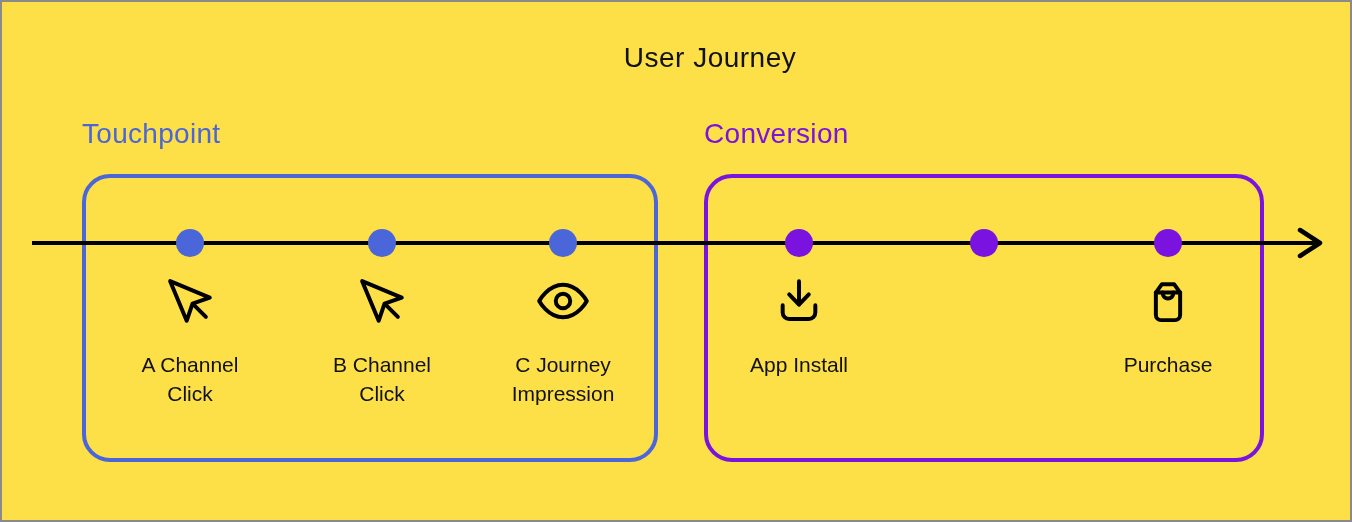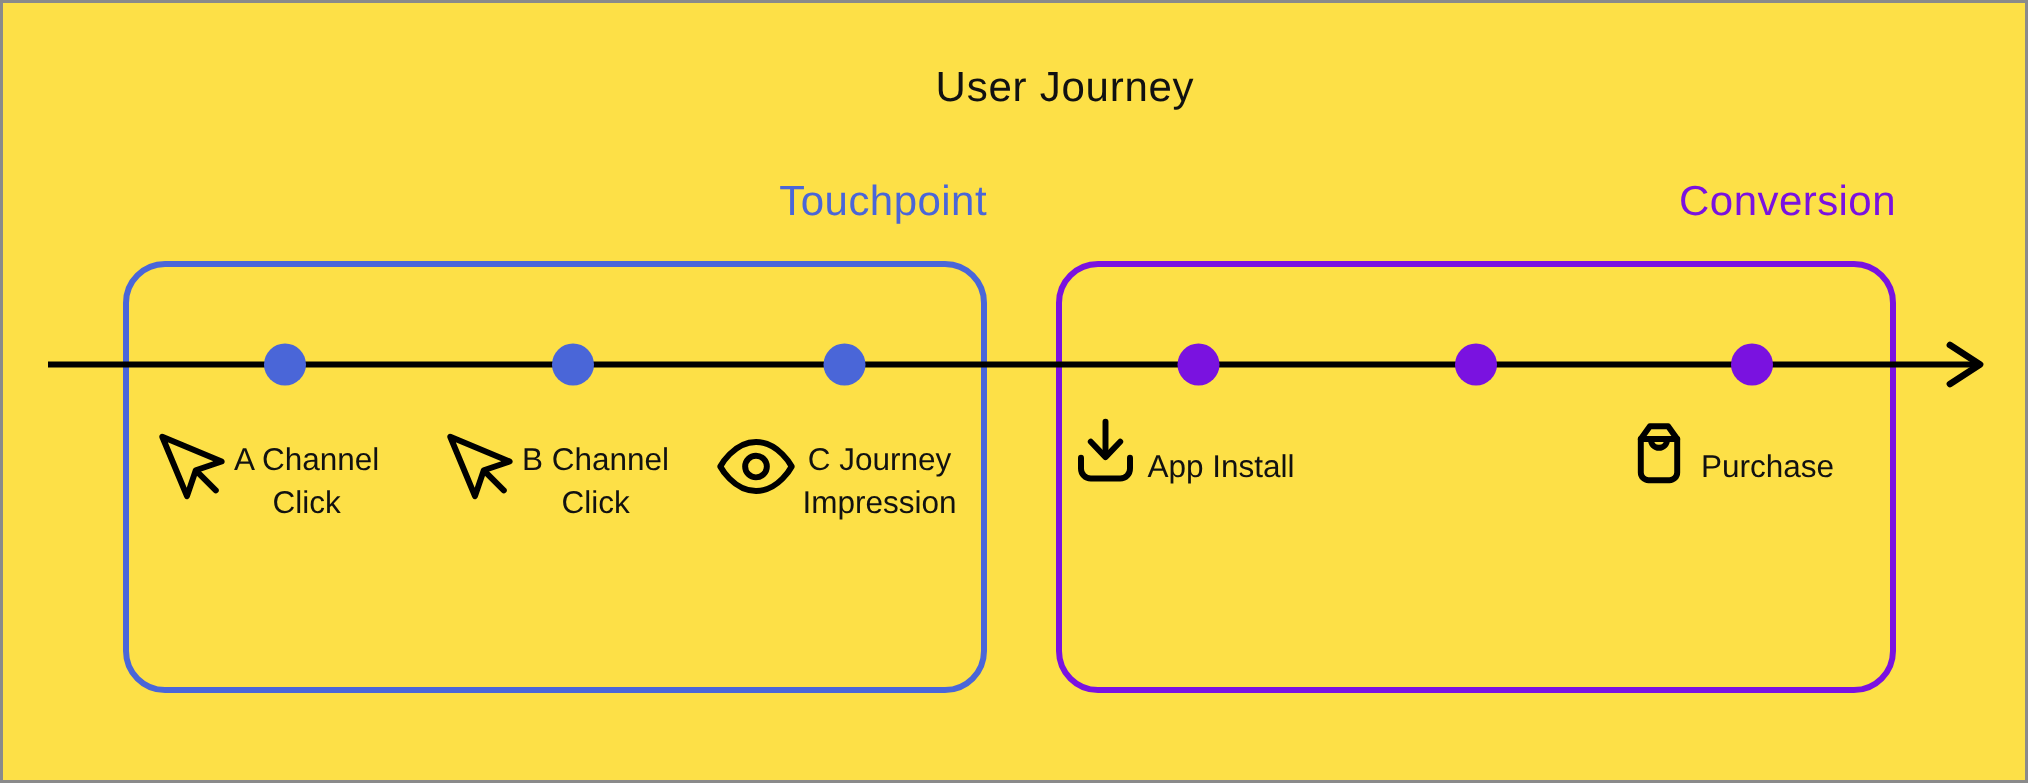--- a/index.html
+++ b/index.html
@@ -20,21 +20,21 @@
     overflow:hidden;
   }
   .title{
     position:absolute;top:40px;left:68px;right:0;
     text-align:center;
     font-size:28px;color:var(--text);
     letter-spacing:0.5px;
   }
   .group-label{
     position:absolute;top:116px;
-    text-align:right;
+    text-align:left;
     font-size:28px;letter-spacing:0.3px;
   }
   .group-label.touchpoint{left:80px;width:576px;color:var(--touchpoint);}
   .group-label.conversion{left:702px;width:560px;color:var(--conversion);}
   .group-box{
     position:absolute;top:172px;height:288px;
     box-sizing:border-box;
     border-radius:28px;
     background:transparent;
   }
@@ -47,21 +47,21 @@
   }
   .arrowhead{position:absolute;left:1294px;top:224px;}
   .dot{
     position:absolute;top:227px;
     width:28px;height:28px;border-radius:50%;
   }
   .dot.blue{background:var(--touchpoint);}
   .dot.purple{background:var(--conversion);}
   .step{
     position:absolute;top:270px;width:180px;
-    display:flex;align-items:center;
+    display:flex;flex-direction:column;align-items:center;
   }
   .step-icon{height:58px;display:flex;align-items:center;justify-content:center;}
   .step-icon svg{stroke:#000;fill:none;stroke-width:1.7;stroke-linecap:round;stroke-linejoin:round;}
   .step-label{
     margin-top:20px;
     font-size:21px;line-height:29px;color:var(--text);
     text-align:center;white-space:pre-line;
   }
 </style>
 </head>

